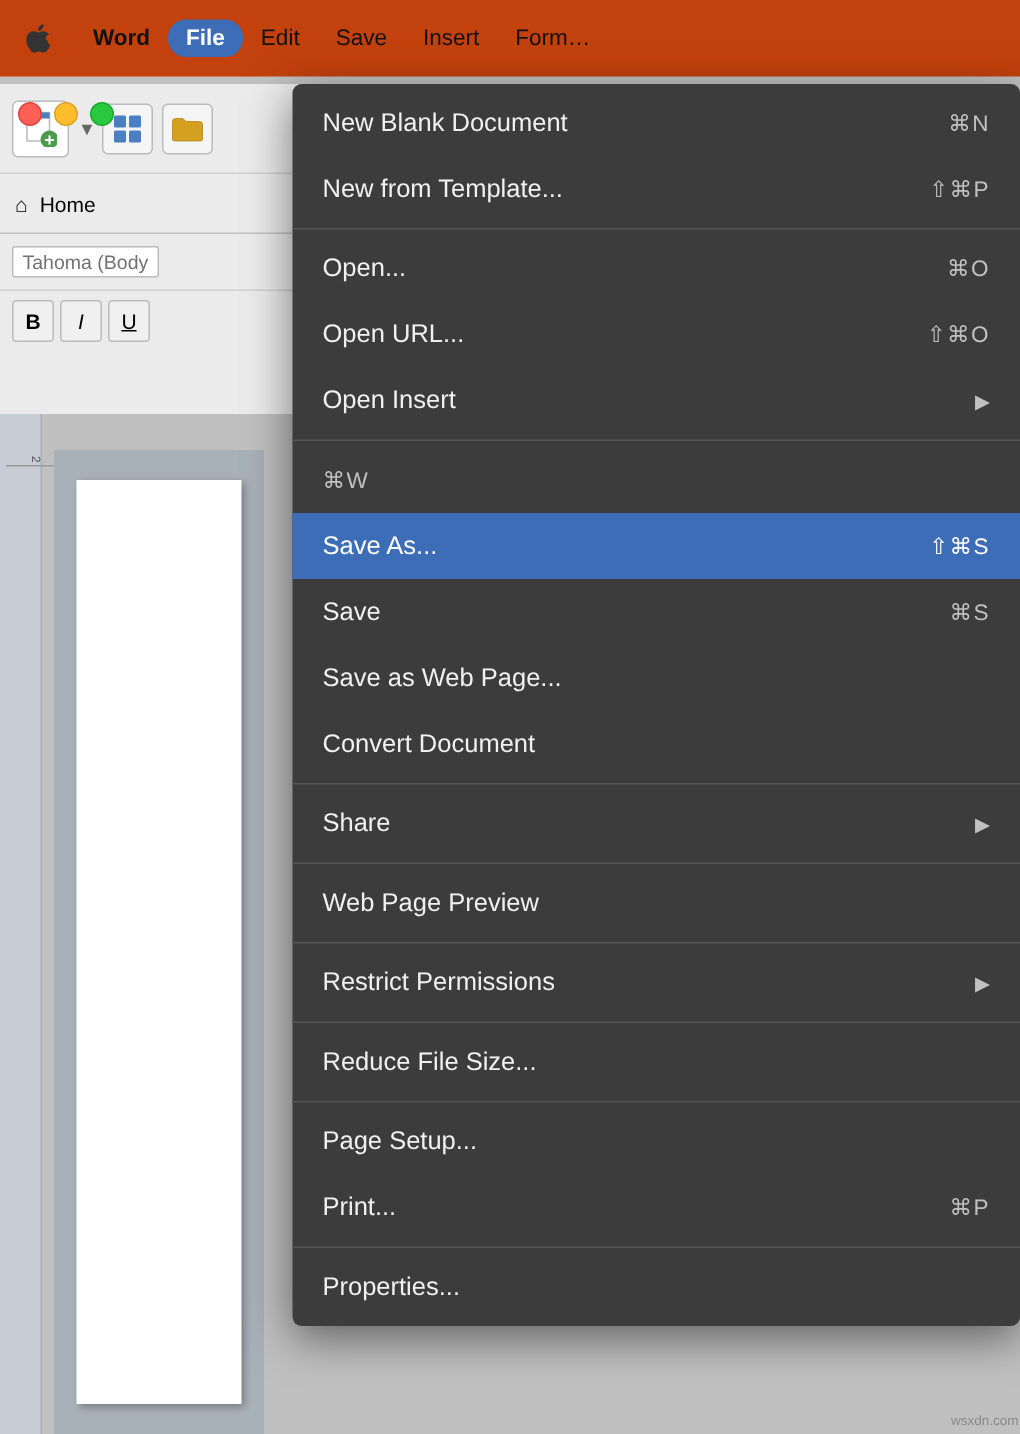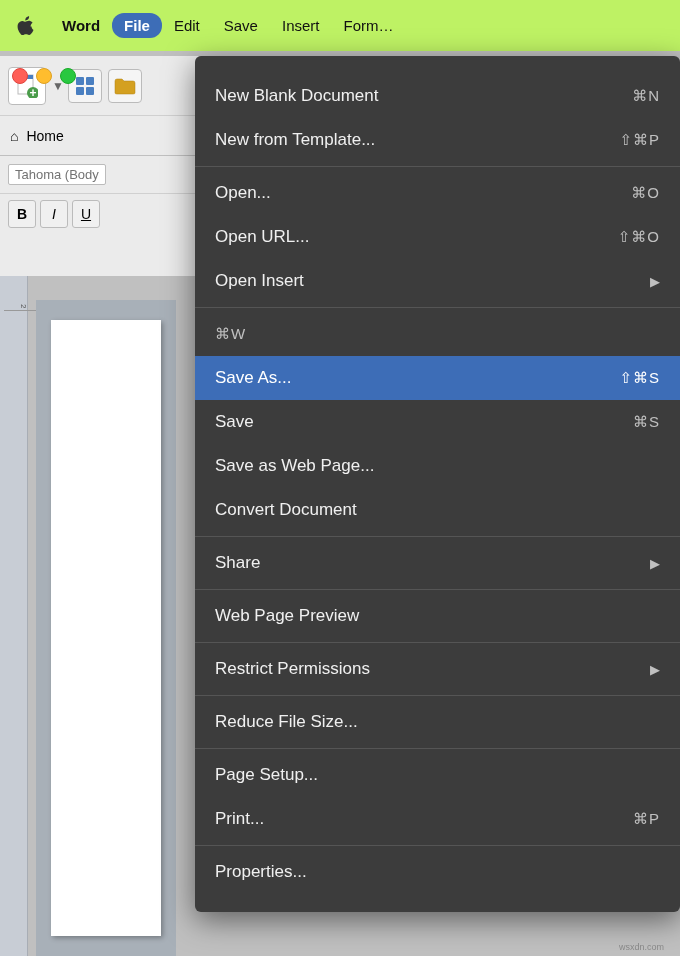--- a/index.html
+++ b/index.html
@@ -17,21 +17,21 @@
       position: relative;
     }
 
     
     .menu-bar {
       position: absolute;
       top: 0;
       left: 0;
       width: 680px;
       height: 52px;
-      background: #bef264;
+      background: #c2410c;
       display: flex;
       align-items: center;
       border-bottom: 1px solid #c0c0c0;
     }
 
     .apple-logo {
       width: 50px;
       display: flex;
       align-items: center;
       justify-content: center;
@@ -152,21 +152,21 @@
 
     
     .dropdown-menu {
       position: absolute;
       top: 56px;
       left: 195px;
       width: 485px;
       background: #3c3c3c;
       border-radius: 6px;
       box-shadow: 0 8px 30px rgba(0,0,0,0.5);
-      padding: 14px 0;
+      padding: 0 0;
       z-index: 100;
     }
 
     .menu-section {
       border-bottom: 1px solid #555;
       padding: 4px 0;
     }
 
     .menu-section:last-child {
       border-bottom: none;
@@ -207,21 +207,21 @@
 
     .dropdown-item-arrow {
       font-size: 13px;
       color: #c0c0c0;
     }
 
     
     .watermark {
       position: absolute;
       bottom: 4px;
-      right: 16px;
+      right: 1px;
       font-size: 9px;
       color: rgba(0,0,0,0.3);
     }
   </style>
 </head>
 <body>
 
 <div class="menu-bar">
   <div class="apple-logo">
     <svg width="18" height="20" viewBox="0 0 18 20" fill="#333">

